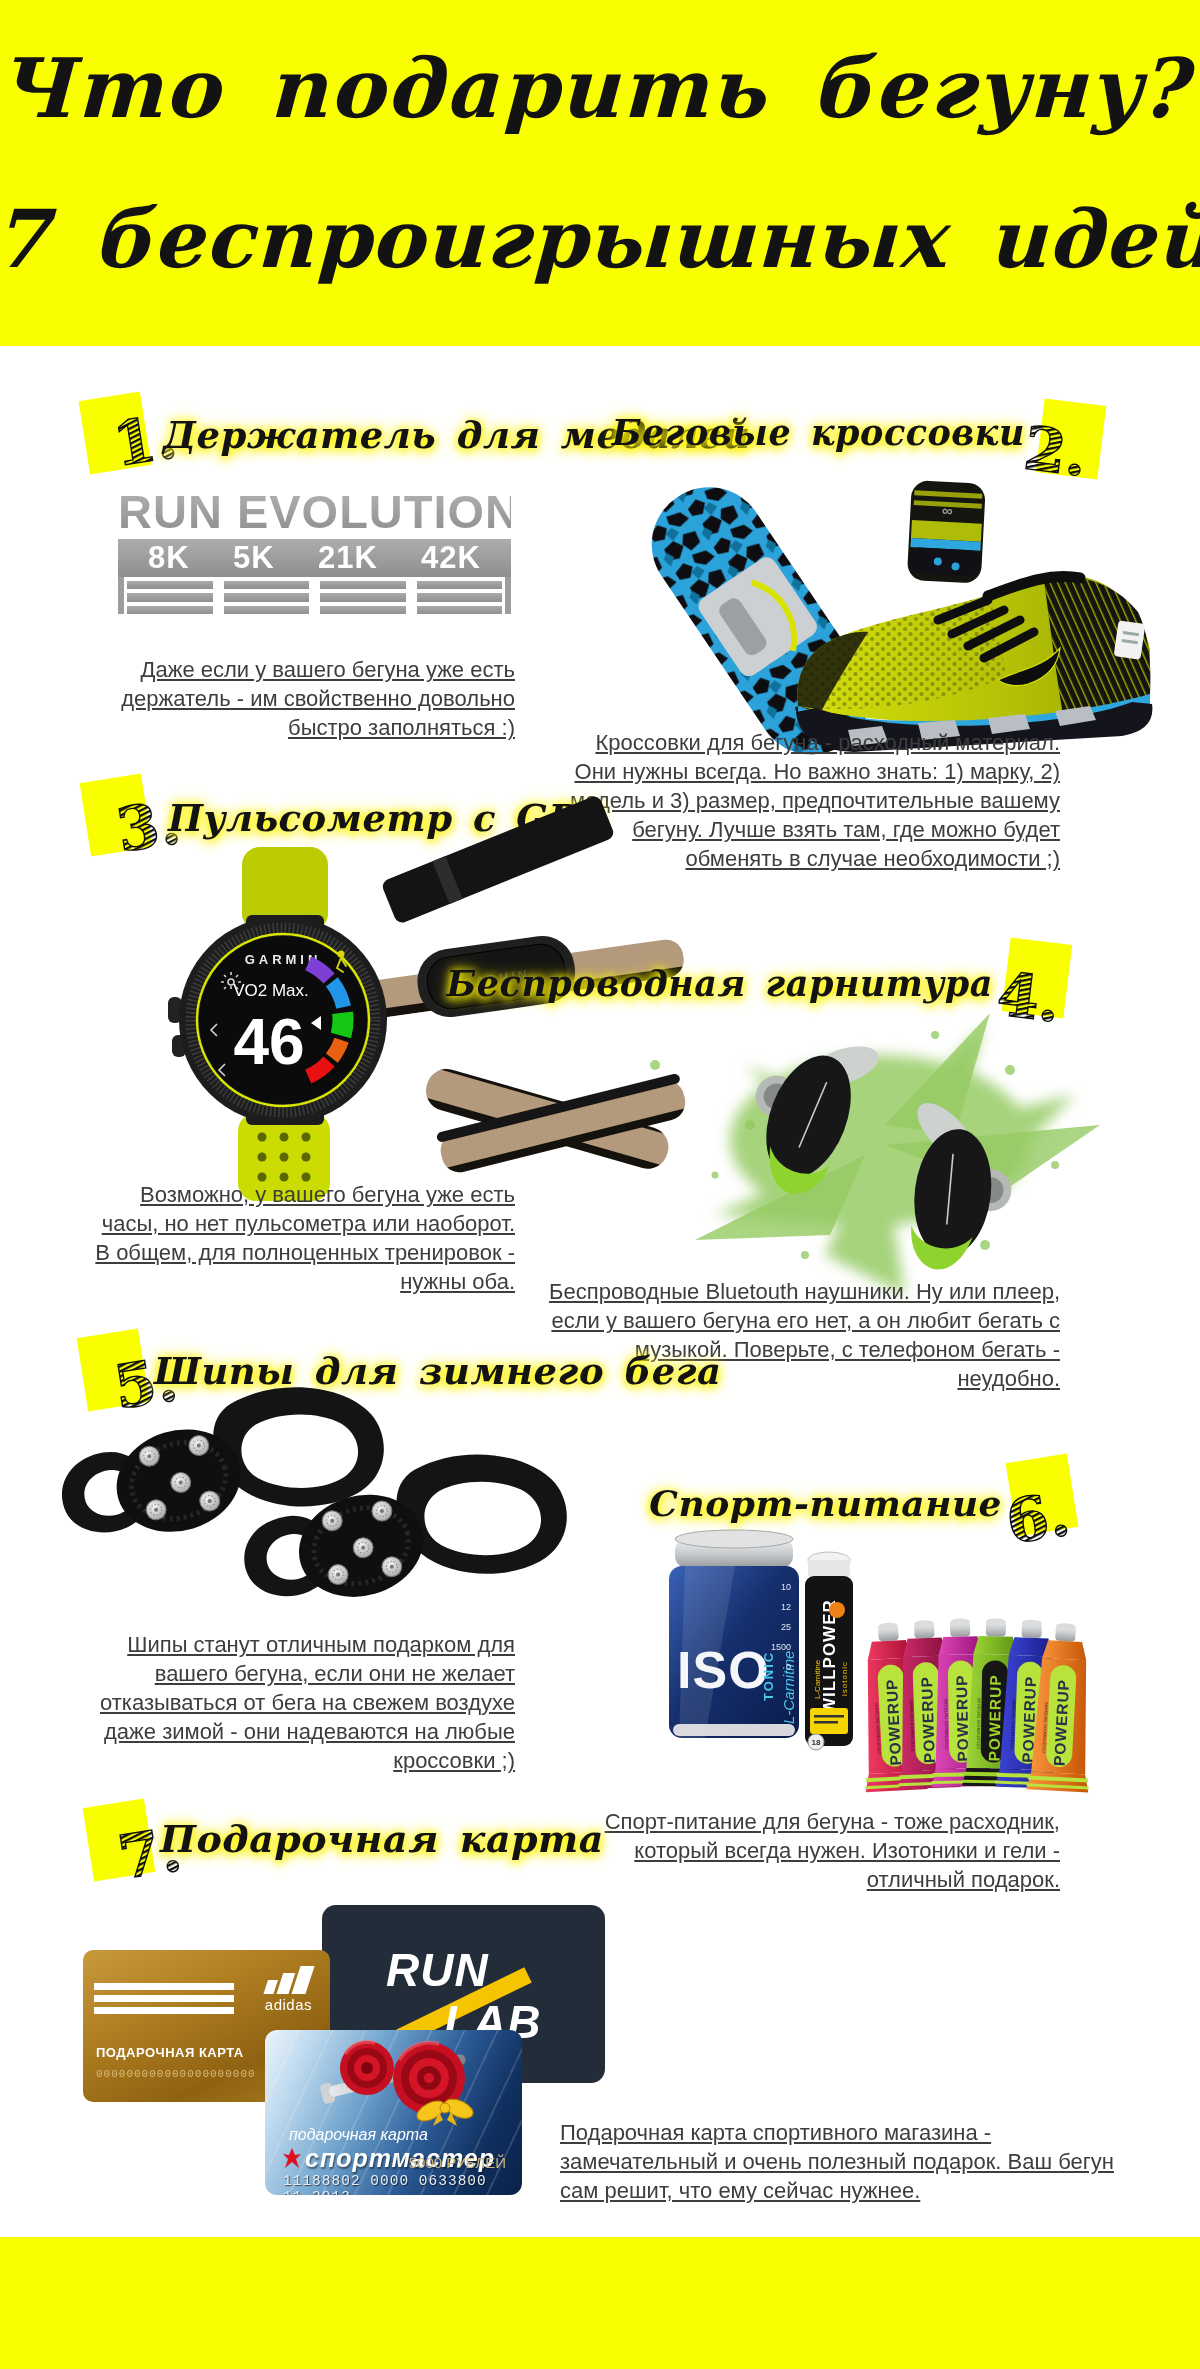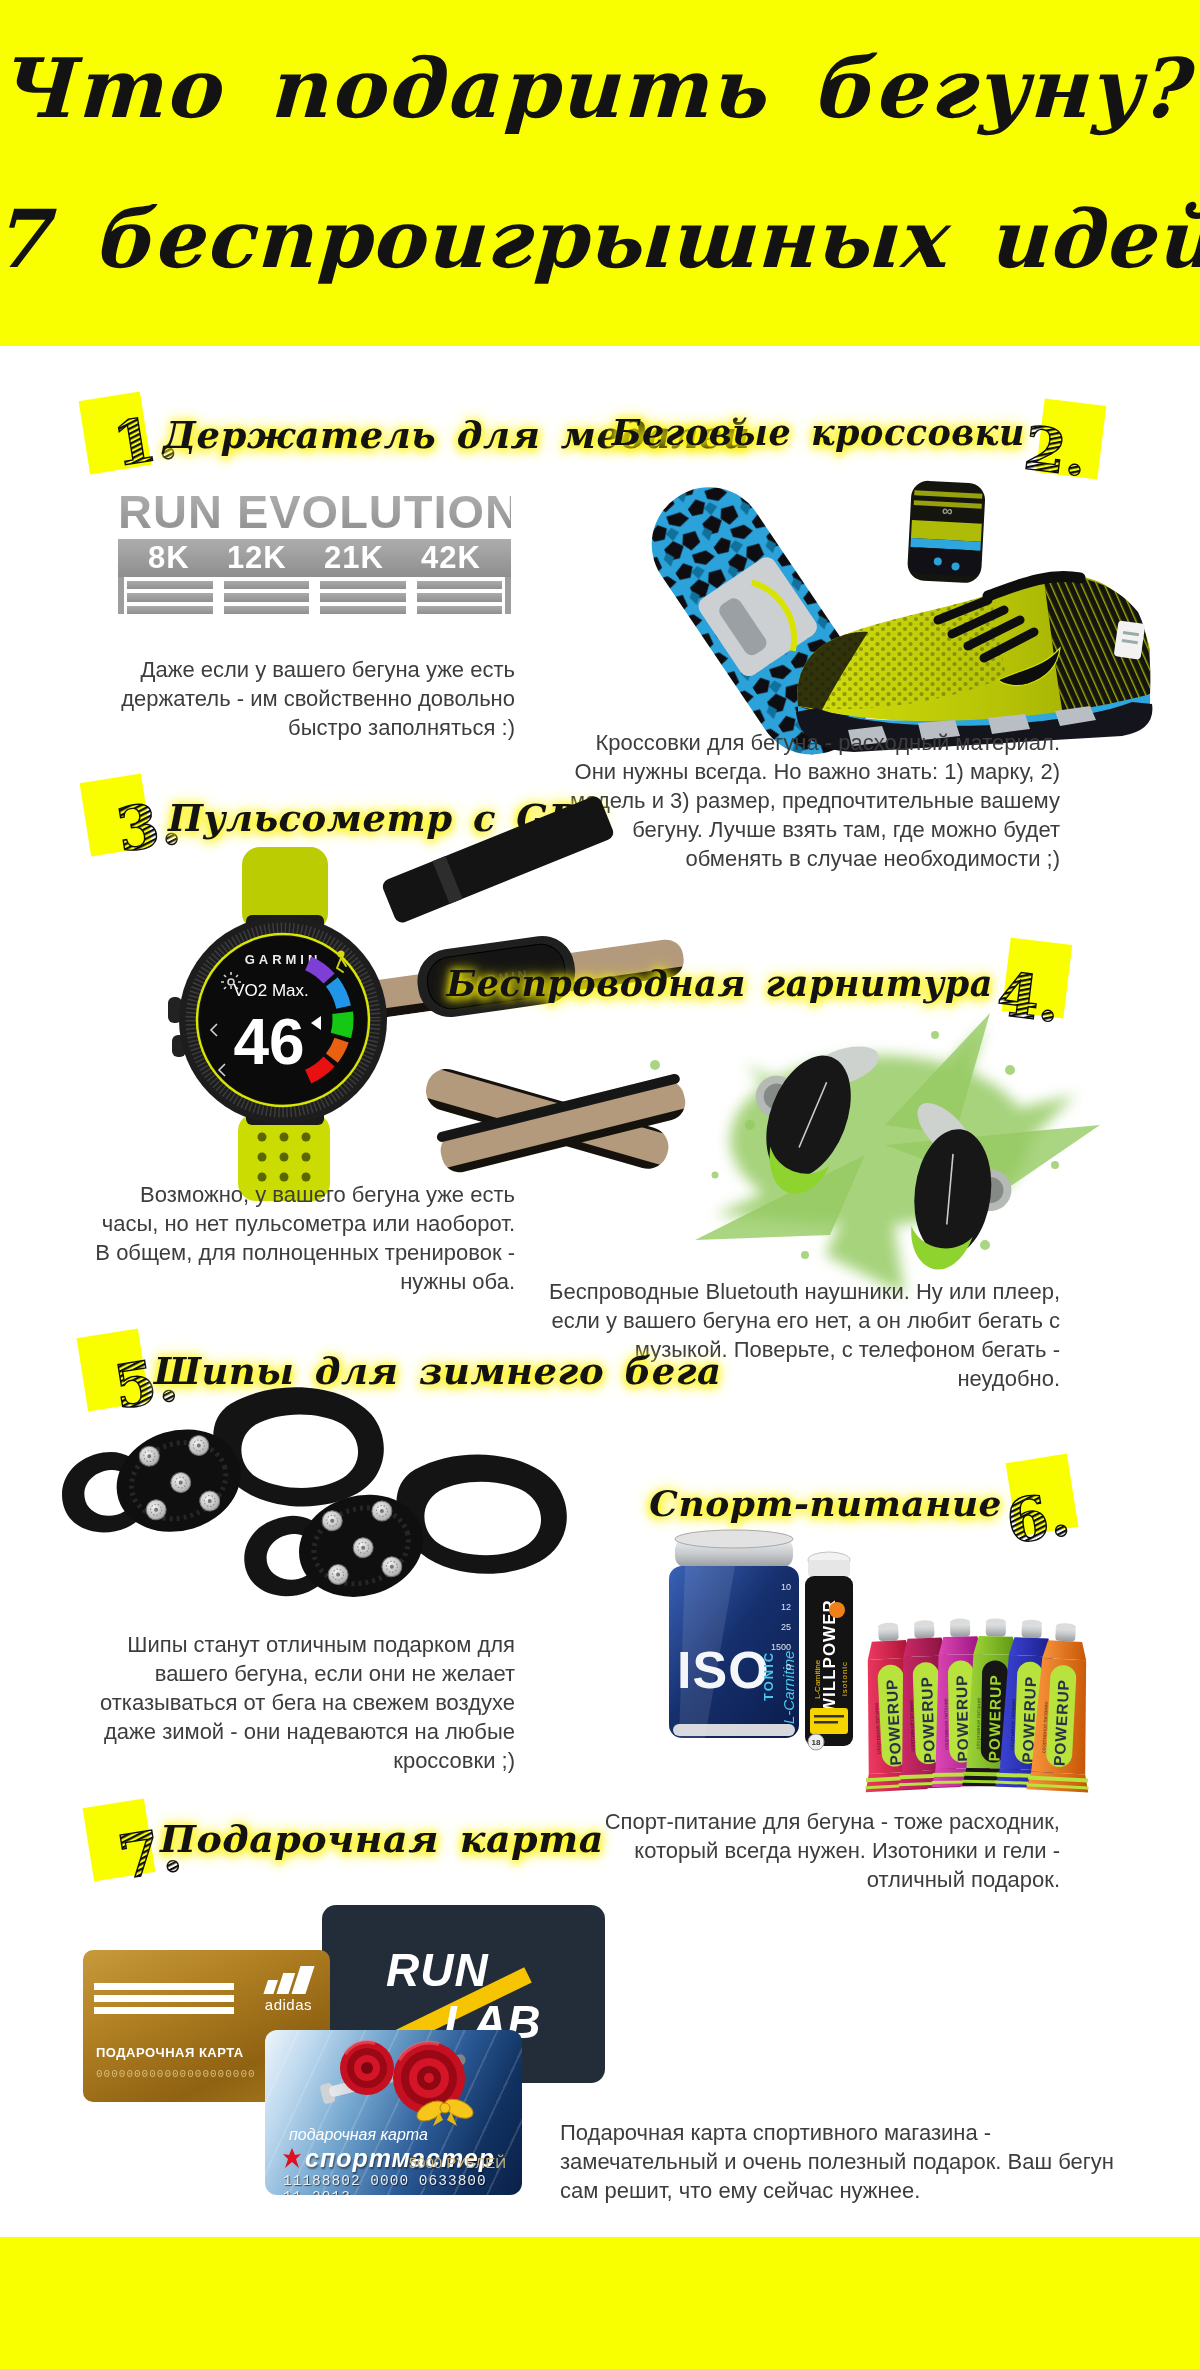--- a/index.html
+++ b/index.html
@@ -16,21 +16,21 @@
   .title-1{top:40px;font-size:82px;letter-spacing:2px;word-spacing:16px;}
   .title-2{top:192px;font-size:80px;letter-spacing:1px;word-spacing:14px;}
   .script-h{position:absolute;white-space:nowrap;font-size:35px;letter-spacing:.5px;word-spacing:7px;
         text-shadow:0 0 8px rgba(255,246,0,.95),0 0 16px rgba(255,244,0,.85),0 4px 10px rgba(250,240,0,.75);}
   
   .badge{position:absolute;width:62px;height:74px;}
   .badge .sq{position:absolute;left:0;top:0;width:100%;height:100%;background:#FAFF00;}
   .badge svg{position:absolute;overflow:visible;}
   .rot-l{transform:rotate(-9deg);} .rot-r{transform:rotate(7deg);}
   
-  .para{position:absolute;font-size:22px;line-height:29px;color:#3d3d3d;text-align:right;}
+  .para{position:absolute;font-size:22px;line-height:29px;color:#3d3d3d;text-align:right;text-decoration:underline;}
   .para.left{text-align:left;}
   
   .mh{position:absolute;left:118px;top:487px;width:393px;}
   .mh-title{font-weight:700;font-size:47px;line-height:50px;text-align:center;letter-spacing:1px;
         color:#9d9d9d;background:linear-gradient(180deg,#b3b3b3,#8c8c8c);
         -webkit-background-clip:text;background-clip:text;-webkit-text-fill-color:transparent;
         font-family:"Liberation Sans",sans-serif;white-space:nowrap;}
   .mh-band{margin-top:2px;height:38px;background:linear-gradient(180deg,#adadad,#8e8e8e);
         display:flex;align-items:center;justify-content:space-between;padding:0 30px;}
   .mh-band span{color:#fff;font-weight:700;font-size:31px;letter-spacing:1px;}
@@ -168,21 +168,21 @@
     <svg style="left:24px;top:12px;" width="90" height="80">
       <text x="4" y="58" font-family="DejaVu Serif, serif" font-weight="bold" font-size="60" fill="url(#hatch)" stroke="#0d0d0d" stroke-width="1.4">1.</text>
     </svg>
   </div>
   <div class="script-h script" style="left:163px;top:413px;font-size:37px;">Держатель для медалей</div>
 
   <div class="mh">
     <div class="mh-title">RUN EVOLUTION</div>
     <div class="mh-band">
       <span>8K</span>
-      <span>12K</span>
+      <span>5K</span>
       <span>21K</span>
       <span>42K</span>
     </div>
     <div class="mh-slats">
       <div class="mh-col">
           <i></i>
           <i></i>
           <i></i>
         </div>
       <div class="mh-col">

